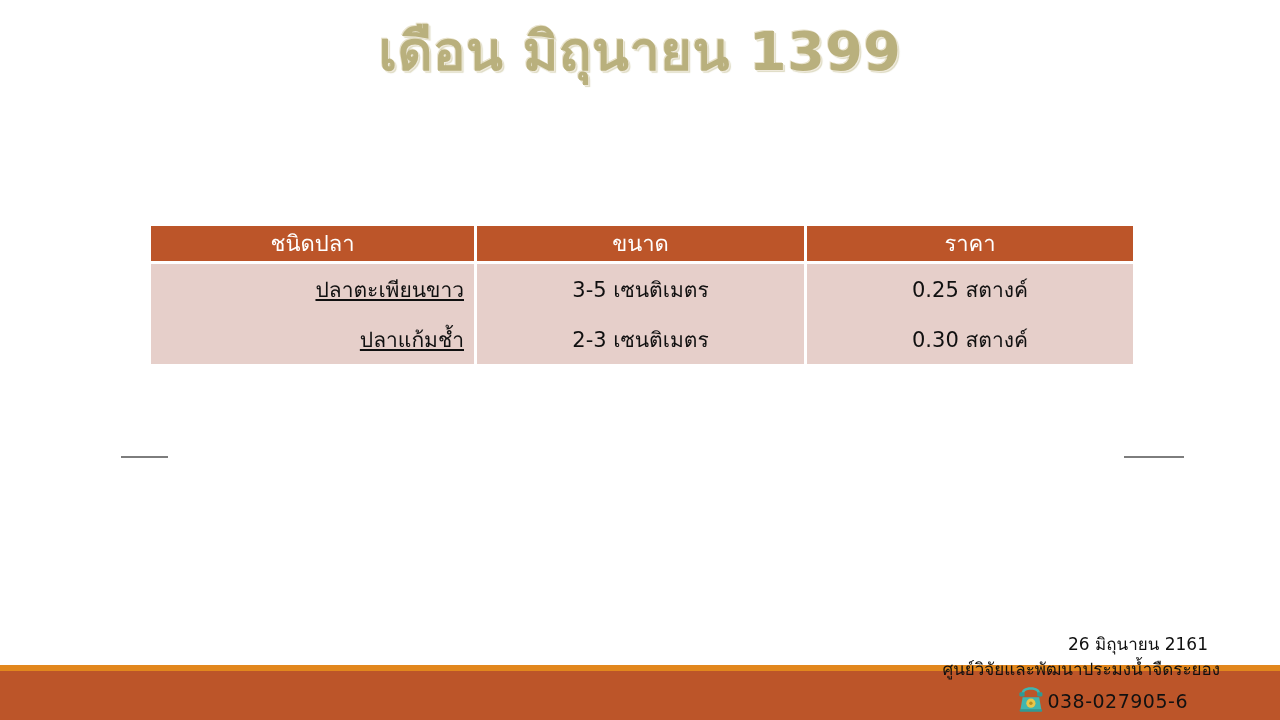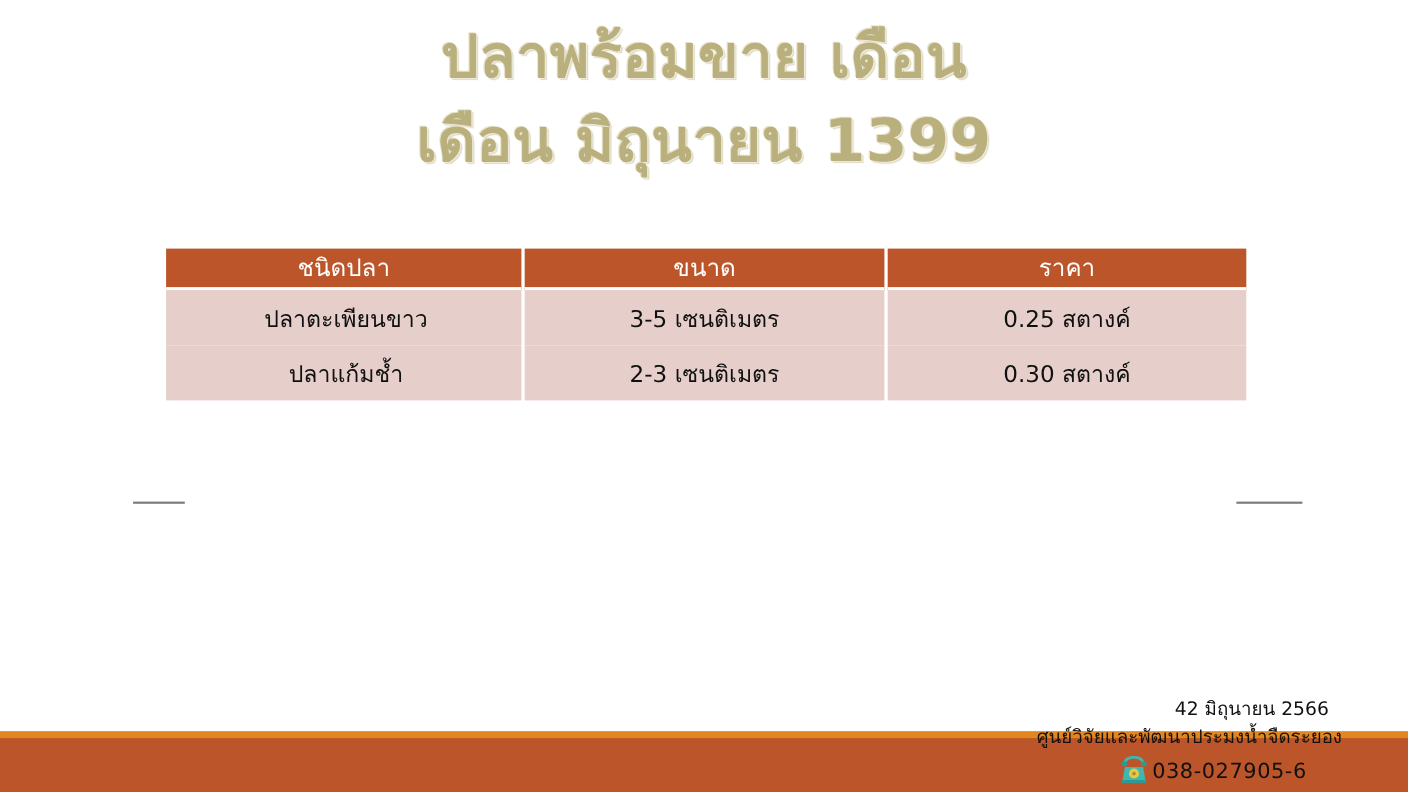--- a/index.html
+++ b/index.html
@@ -88,22 +88,23 @@
   }
   table.fish-table tbody tr.row-odd td {
     background: #e6cfca;
     color: #101010;
   }
   table.fish-table tbody tr.row-even td {
     background: #f4ebe9;
     color: #101010;
   }
   table.fish-table tbody td.cell-name {
-    text-align: center;
+    text-align: right;
     padding-left: 14px;
+    text-decoration: underline;
   }
   .col-a { width: 323px; }
   .col-b { width: 327px; }
   .col-c { width: 326px; }
 
   
   .footer-date {
     position: absolute;
     right: 72px;
     top: 630px;
@@ -151,21 +152,20 @@
     letter-spacing: 0.5px;
   }
   .phone-icon { display: block; }
 </style>
 </head>
 <body>
 
 <div class="slide">
 
   <div class="title-block">
-    <div class="title-line">ปลาพร้อมขาย เดือน</div>
     <div class="title-line">เดือน มิถุนายน 1399</div>
   </div>
 
   <div class="rule rule-left"></div>
   <div class="rule rule-right"></div>
 
   <div class="table-wrap">
     <table class="fish-table">
       <colgroup>
         <col class="col-a">
@@ -187,21 +187,21 @@
         </tr>
         <tr class="row-odd">
           <td class="cell-name">ปลาแก้มช้ำ</td>
           <td>2-3 เซนติเมตร</td>
           <td>0.30 สตางค์</td>
         </tr>
       </tbody>
     </table>
   </div>
 
-  <div class="footer-date">42 มิถุนายน 2566</div>
+  <div class="footer-date">26 มิถุนายน 2161</div>
 
   <div class="bottom-bar">
     <div class="bottom-bar-stripe"></div>
   </div>
 
   <div class="org-name">ศูนย์วิจัยและพัฒนาประมงน้ำจืดระยอง</div>
 
   <div class="phone-row">
     <span class="phone-icon">
       <svg width="30" height="30" viewBox="0 0 30 30" aria-hidden="true">

